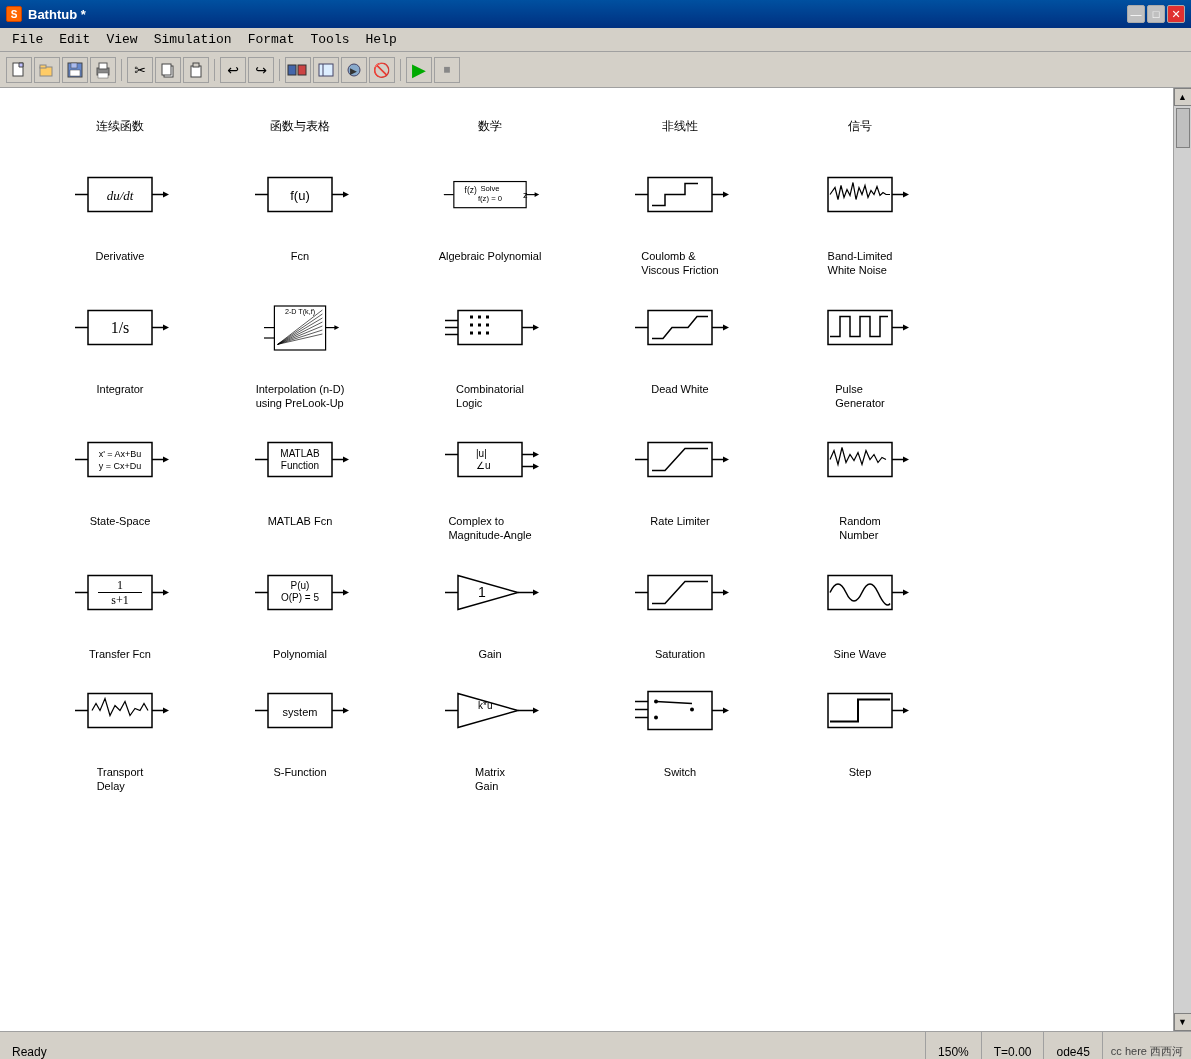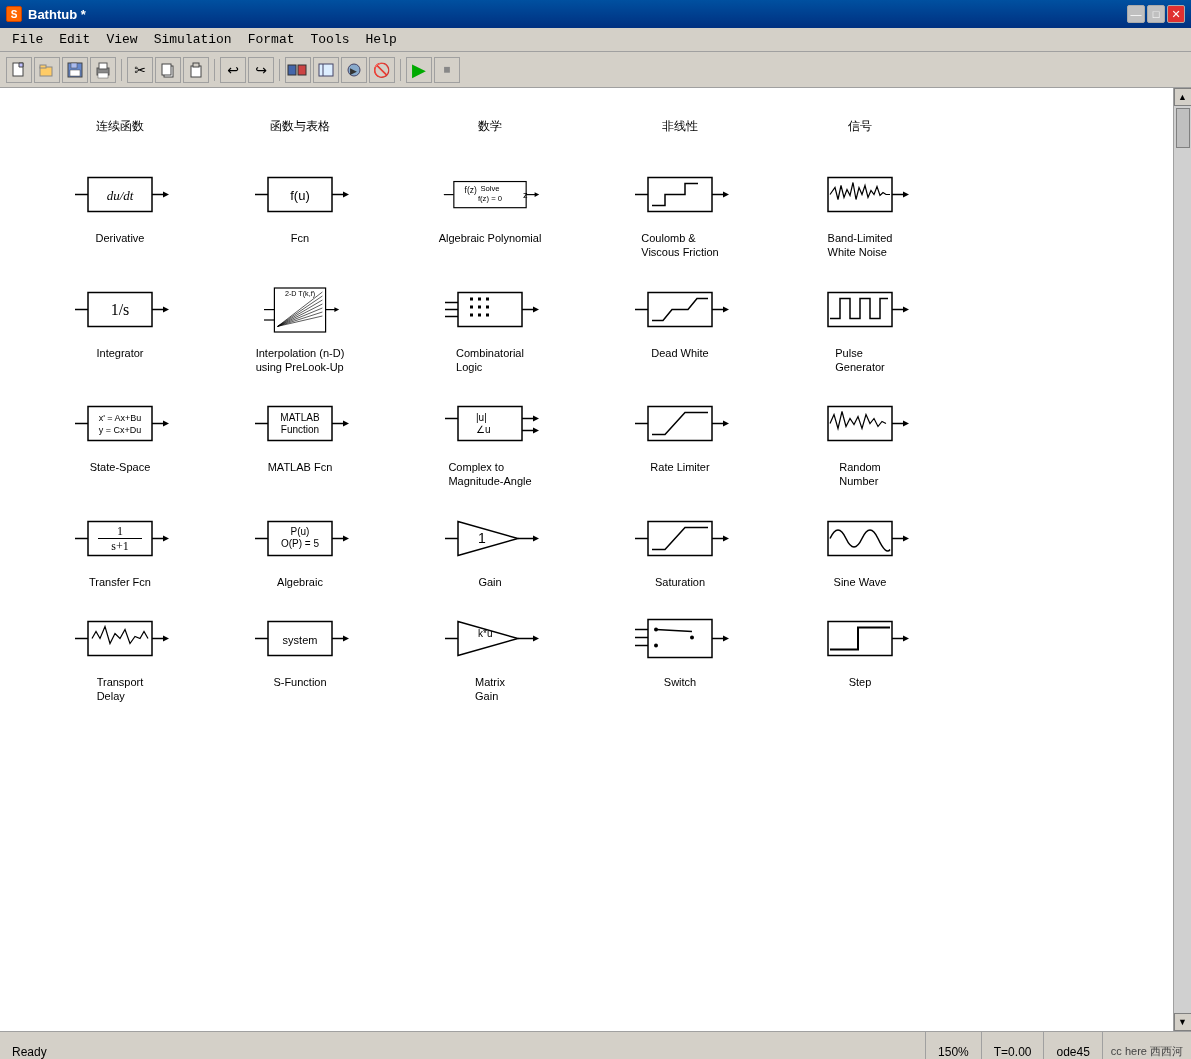--- a/index.html
+++ b/index.html
@@ -95,21 +95,21 @@
       padding: 10px 0 20px 0;
       font-weight: normal;
       color: #000;
     }
 
     .block-cell {
       display: flex;
       flex-direction: column;
       align-items: center;
       padding: 10px 5px;
-      gap: 6px;
+      gap: 24px;
     }
 
     .block-label {
       font-size: 11px;
       color: #000;
       line-height: 1.3;
     }
 
     
     .block-svg {
@@ -451,21 +451,21 @@
 
       <div class="block-cell">
         <svg class="block-svg" viewBox="0 0 100 55" xmlns="http://www.w3.org/2000/svg">
           <line x1="5" y1="27" x2="18" y2="27" stroke="#000" stroke-width="1.5"></line>
           <rect x="18" y="10" width="64" height="34" fill="white" stroke="#000" stroke-width="1.5"></rect>
           <text x="50" y="23" text-anchor="middle" font-size="10">P(u)</text>
           <text x="50" y="35" text-anchor="middle" font-size="10">O(P) = 5</text>
           <line x1="82" y1="27" x2="95" y2="27" stroke="#000" stroke-width="1.5"></line>
           <polygon points="93,24 99,27 93,30" fill="#000"></polygon>
         </svg>
-        <div class="block-label">Algebraic</div>
+        <div class="block-label">Polynomial</div>
       </div>
 
       <div class="block-cell">
         <svg class="block-svg" viewBox="0 0 100 55" xmlns="http://www.w3.org/2000/svg">
           <line x1="5" y1="27" x2="18" y2="27" stroke="#000" stroke-width="1.5"></line>
 
           <polygon points="18,10 18,44 78,27" fill="white" stroke="#000" stroke-width="1.5"></polygon>
           <text x="42" y="31" text-anchor="middle" font-size="14">1</text>
           <line x1="78" y1="27" x2="95" y2="27" stroke="#000" stroke-width="1.5"></line>
           <polygon points="93,24 99,27 93,30" fill="#000"></polygon>

